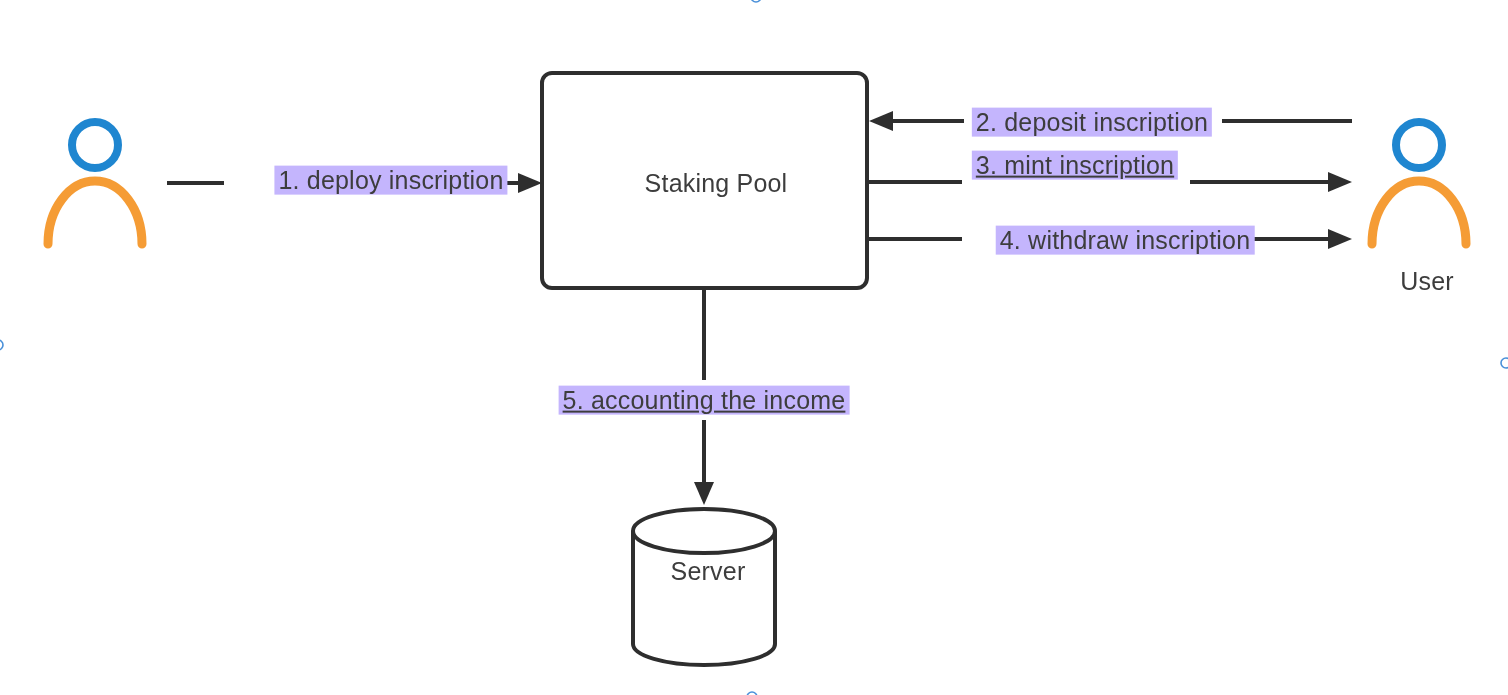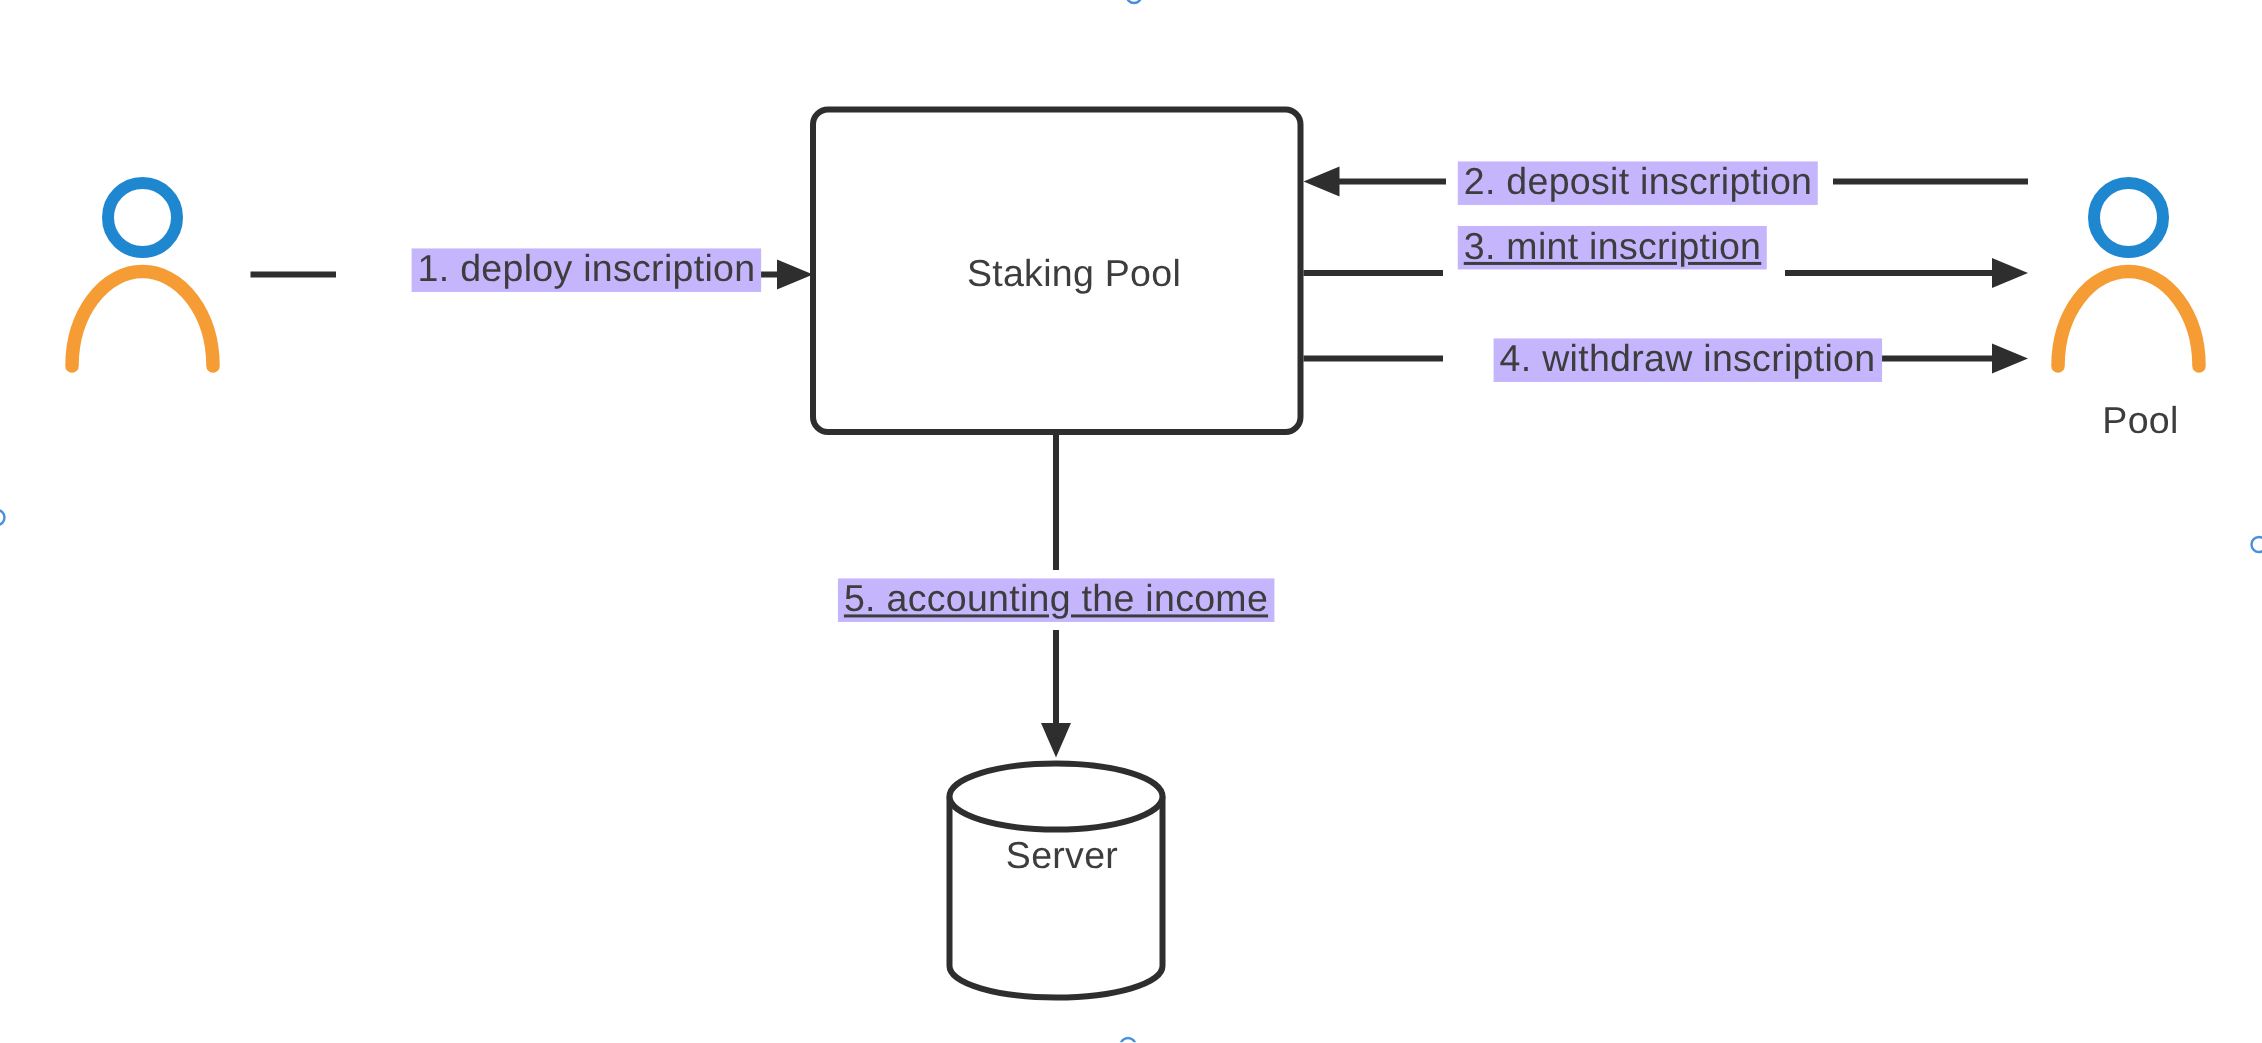--- a/index.html
+++ b/index.html
@@ -91,21 +91,21 @@
       <circle cx="756" cy="-3" r="5" fill="#ffffff" stroke="#4a90d9" stroke-width="1.6"></circle>
       <circle cx="752" cy="697" r="5" fill="#ffffff" stroke="#4a90d9" stroke-width="1.6"></circle>
       <circle cx="-2" cy="345" r="5" fill="#ffffff" stroke="#4a90d9" stroke-width="1.6"></circle>
       <circle cx="1506" cy="363" r="5" fill="#ffffff" stroke="#4a90d9" stroke-width="1.6"></circle>
     </g>
   </svg>
 
 
   <div class="label" style="left:704px; top:183px;margin-left:12px;">Staking Pool</div>
 
-  <div class="label" style="left:1427px; top:281px;">Pool</div>
+  <div class="label" style="left:1427px; top:281px;">User</div>
 
   <div class="label" style="left:708px; top:571px;">Server</div>
 
   <div class="label edge-label" style="left:351px; top:180px;margin-left:40px;">1. deploy inscription</div>
 
   <div class="label edge-label" style="left:1092px; top:122px;">2. deposit inscription</div>
 
   <div class="label edge-label" style="left:1075px; top:165px;text-decoration:underline;">3. mint inscription</div>
 
   <div class="label edge-label" style="left:1103px; top:240px;margin-left:22px;">4. withdraw inscription</div>

